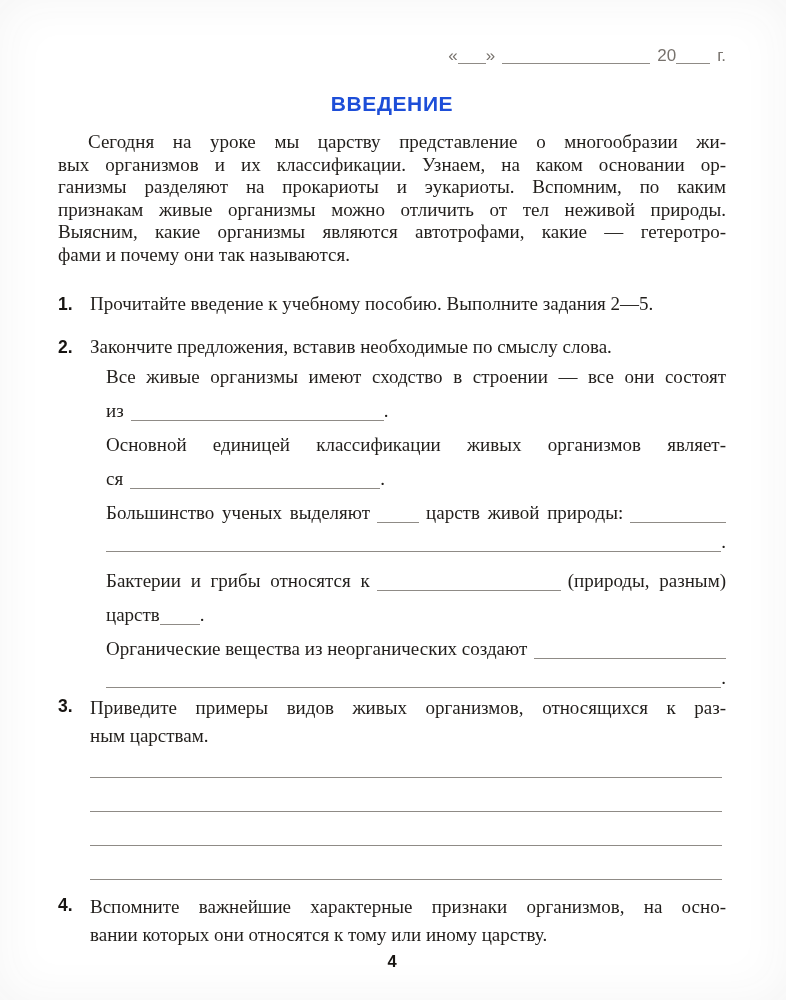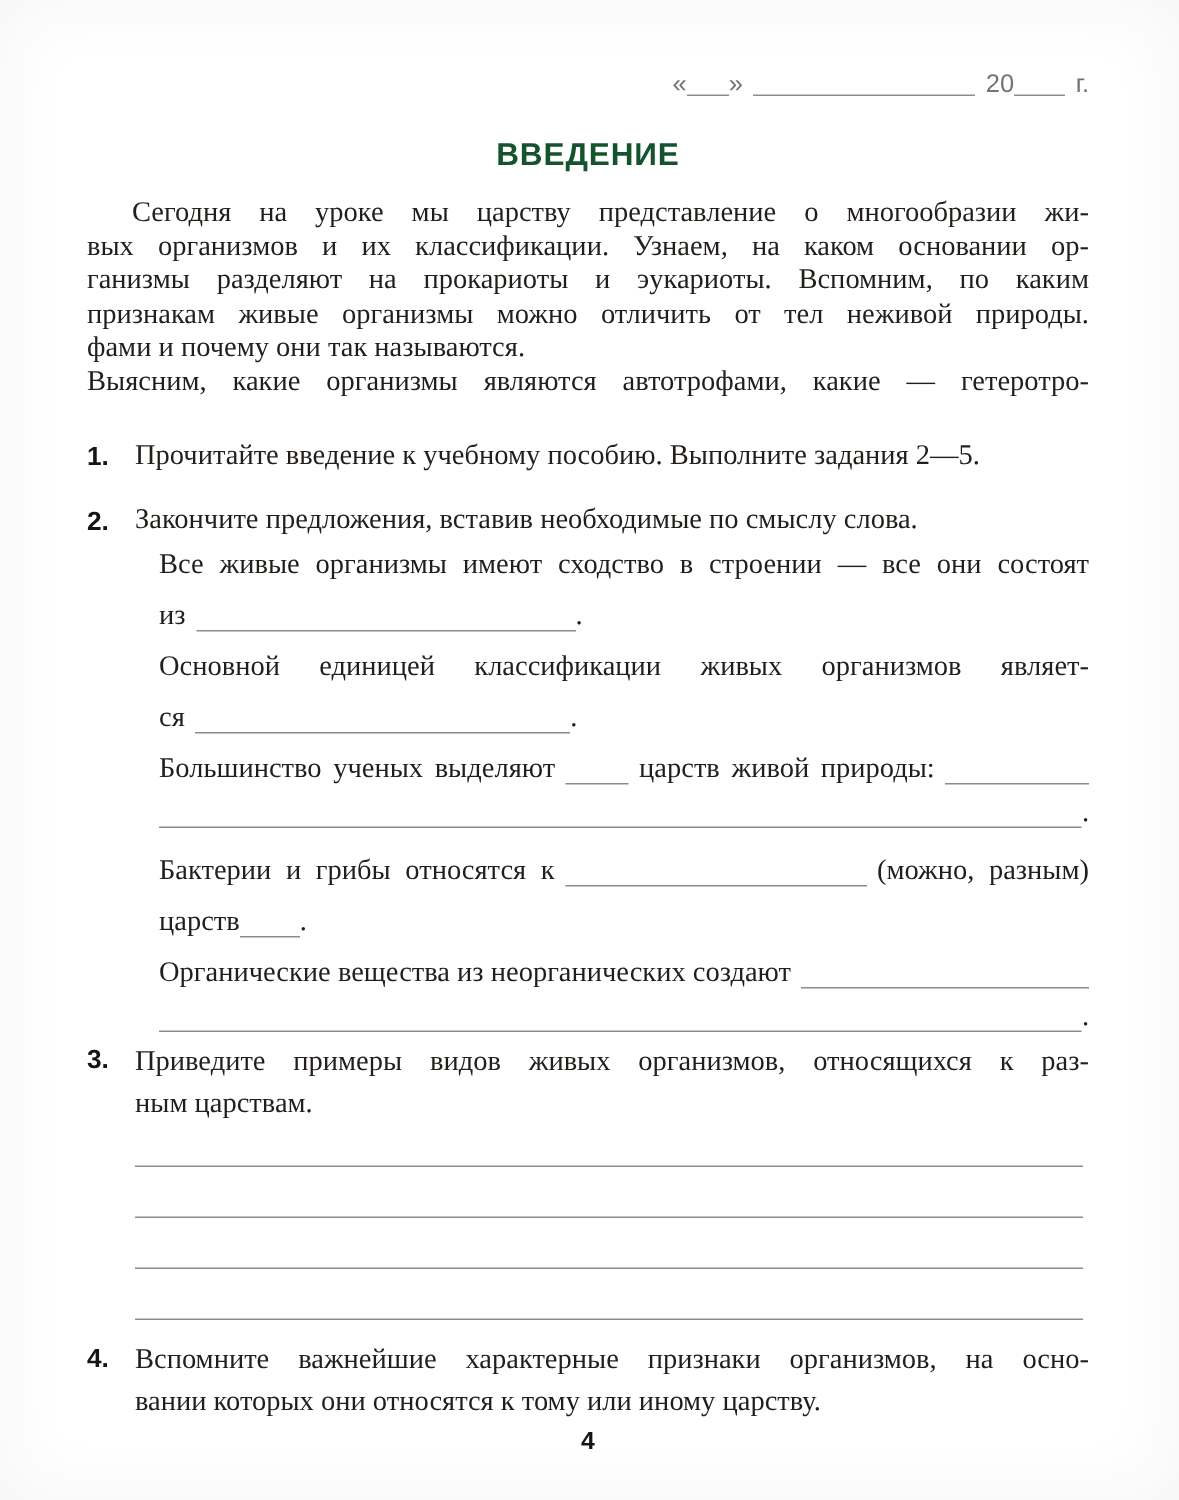--- a/index.html
+++ b/index.html
@@ -28,21 +28,21 @@
     vertical-align:-3px;
   }
   .dsp { margin-right:7px; }
 
   
   .title {
     margin-top:24px; height:26px;
     text-align:center;
     font-family:"Liberation Sans", sans-serif;
     font-weight:700; font-size:21px; letter-spacing:0.6px;
-    color:#14532d;
+    color:#1d4ed8;
   }
 
   
   .intro { margin-top:13px; font-size:19px; line-height:22.5px; }
   .jline { text-align:justify; text-align-last:justify; }
   .jline.first { text-indent:30px; }
   .jline.last { text-align-last:left; }
 
   
   .task-row { display:flex; }
@@ -105,22 +105,22 @@
     <span data-name="date-open-quote">«</span><span class="dblank" style="width:28px" data-name="date-day-blank"></span><span class="dsp" data-name="date-close-quote">»</span><span class="dblank dsp" style="width:148px" data-name="date-month-blank"></span><span data-name="date-year-prefix">20</span><span class="dblank dsp" style="width:34px" data-name="date-year-blank"></span><span data-name="date-year-suffix">г.</span>
   </div>
 
   <div class="title" data-name="page-title">ВВЕДЕНИЕ</div>
 
   <div class="intro" data-name="intro-paragraph">
     <div class="jline first" data-name="intro-line">Сегодня на уроке мы царству представление о многообразии жи-</div>
     <div class="jline" data-name="intro-line">вых организмов и их классификации. Узнаем, на каком основании ор-</div>
     <div class="jline" data-name="intro-line">ганизмы разделяют на прокариоты и эукариоты. Вспомним, по каким</div>
     <div class="jline" data-name="intro-line">признакам живые организмы можно отличить от тел неживой природы.</div>
+    <div class="jline" data-name="intro-line">Выясним, какие организмы являются автотрофами, какие — гетеротро-</div>
     <div class="jline last" data-name="intro-line">фами и почему они так называются.</div>
-    <div class="jline" data-name="intro-line">Выясним, какие организмы являются автотрофами, какие — гетеротро-</div>
   </div>
 
   <div class="task-row t1" data-name="task-1">
     <div class="task-num" data-name="task-1-number">1.</div>
     <div class="task-text" data-name="task-1-text">Прочитайте введение к учебному пособию. Выполните задания 2—5.</div>
   </div>
 
   <div class="task-row t2" data-name="task-2">
     <div class="task-num" data-name="task-2-number">2.</div>
     <div class="task-text" data-name="task-2-text">Закончите предложения, вставив необходимые по смыслу слова.</div>
@@ -162,21 +162,21 @@
       <div class="bottomline flexline rule">
         <span class="blank grow" data-name="fill-blank"></span>
         <span data-name="fill-period">.</span>
       </div>
     </div>
 
     <div class="fill-row" data-name="fill-sentence-4-line-1">
       <div class="bottomline flexline ws5">
         <span class="g" data-name="fill-text">Бактерии и грибы относятся к</span>
         <span class="blank grow g" data-name="fill-blank"></span>
-        <span data-name="fill-text">(можно, разным)</span>
+        <span data-name="fill-text">(природы, разным)</span>
       </div>
     </div>
     <div class="fill-row" data-name="fill-sentence-4-line-2">
       <div class="bottomline flexline">
         <span data-name="fill-text">царств</span>
         <span class="blank" style="width:40px" data-name="fill-blank"></span>
         <span data-name="fill-period">.</span>
       </div>
     </div>
 

